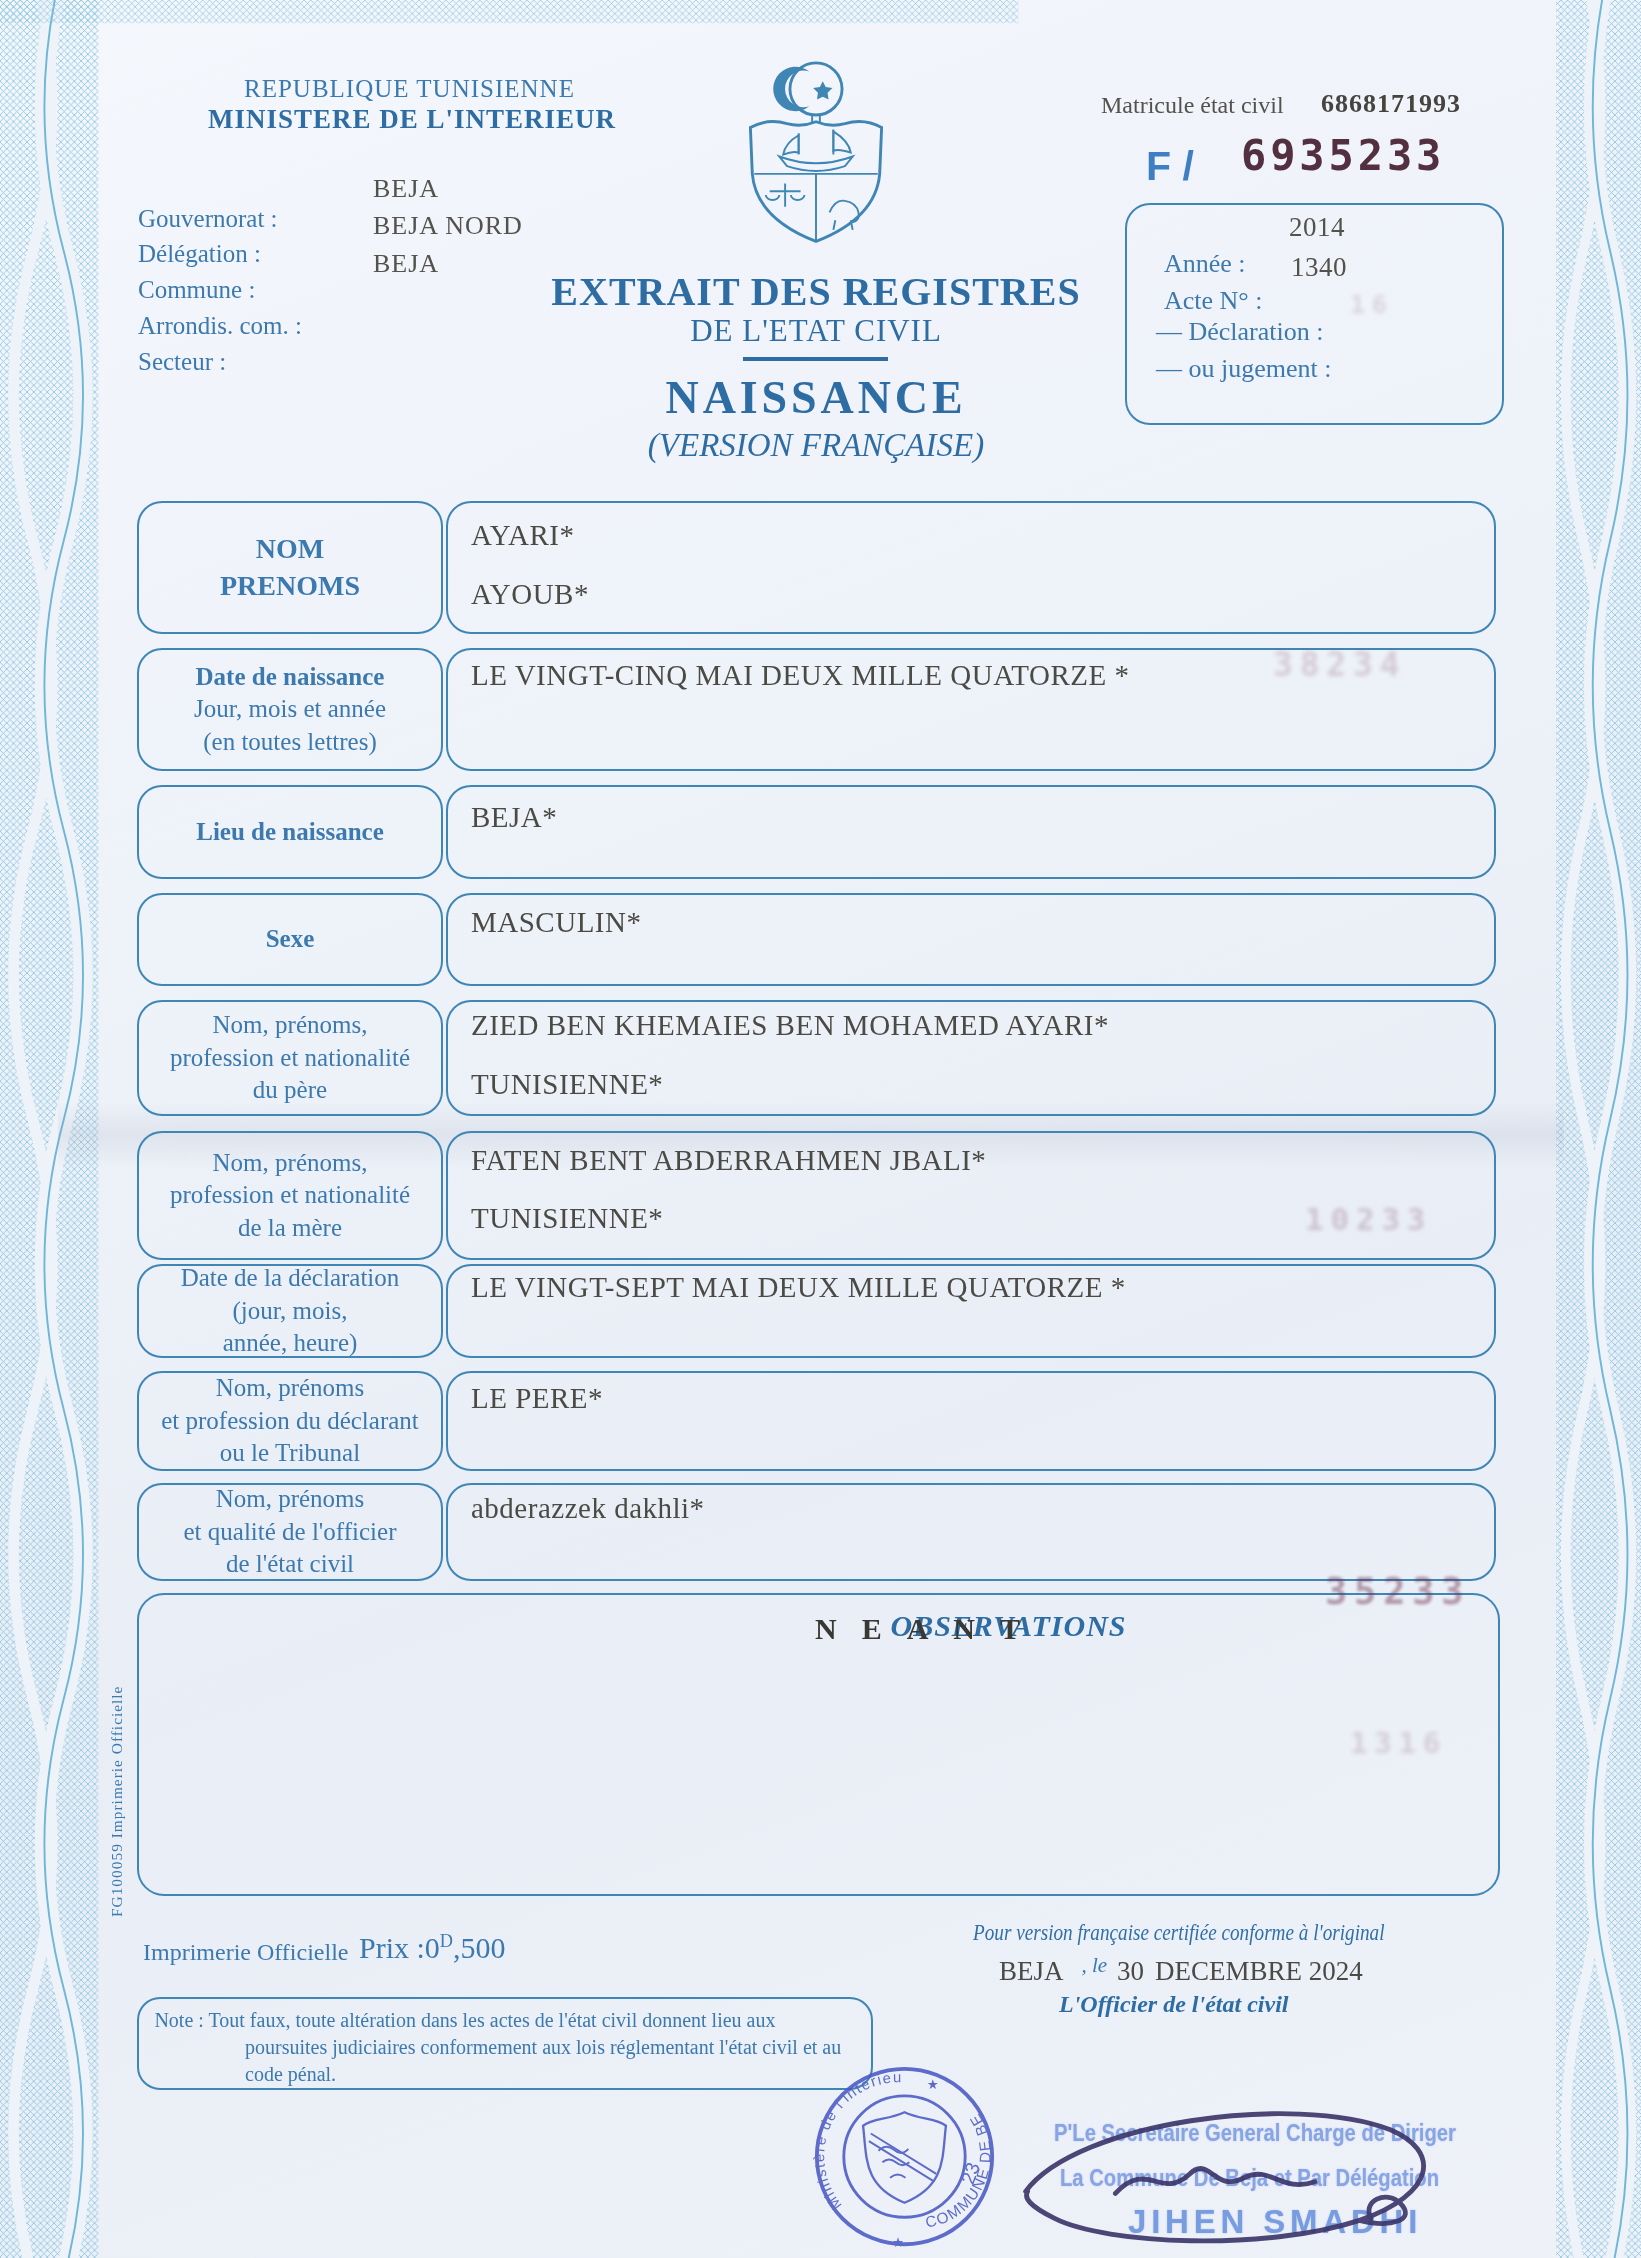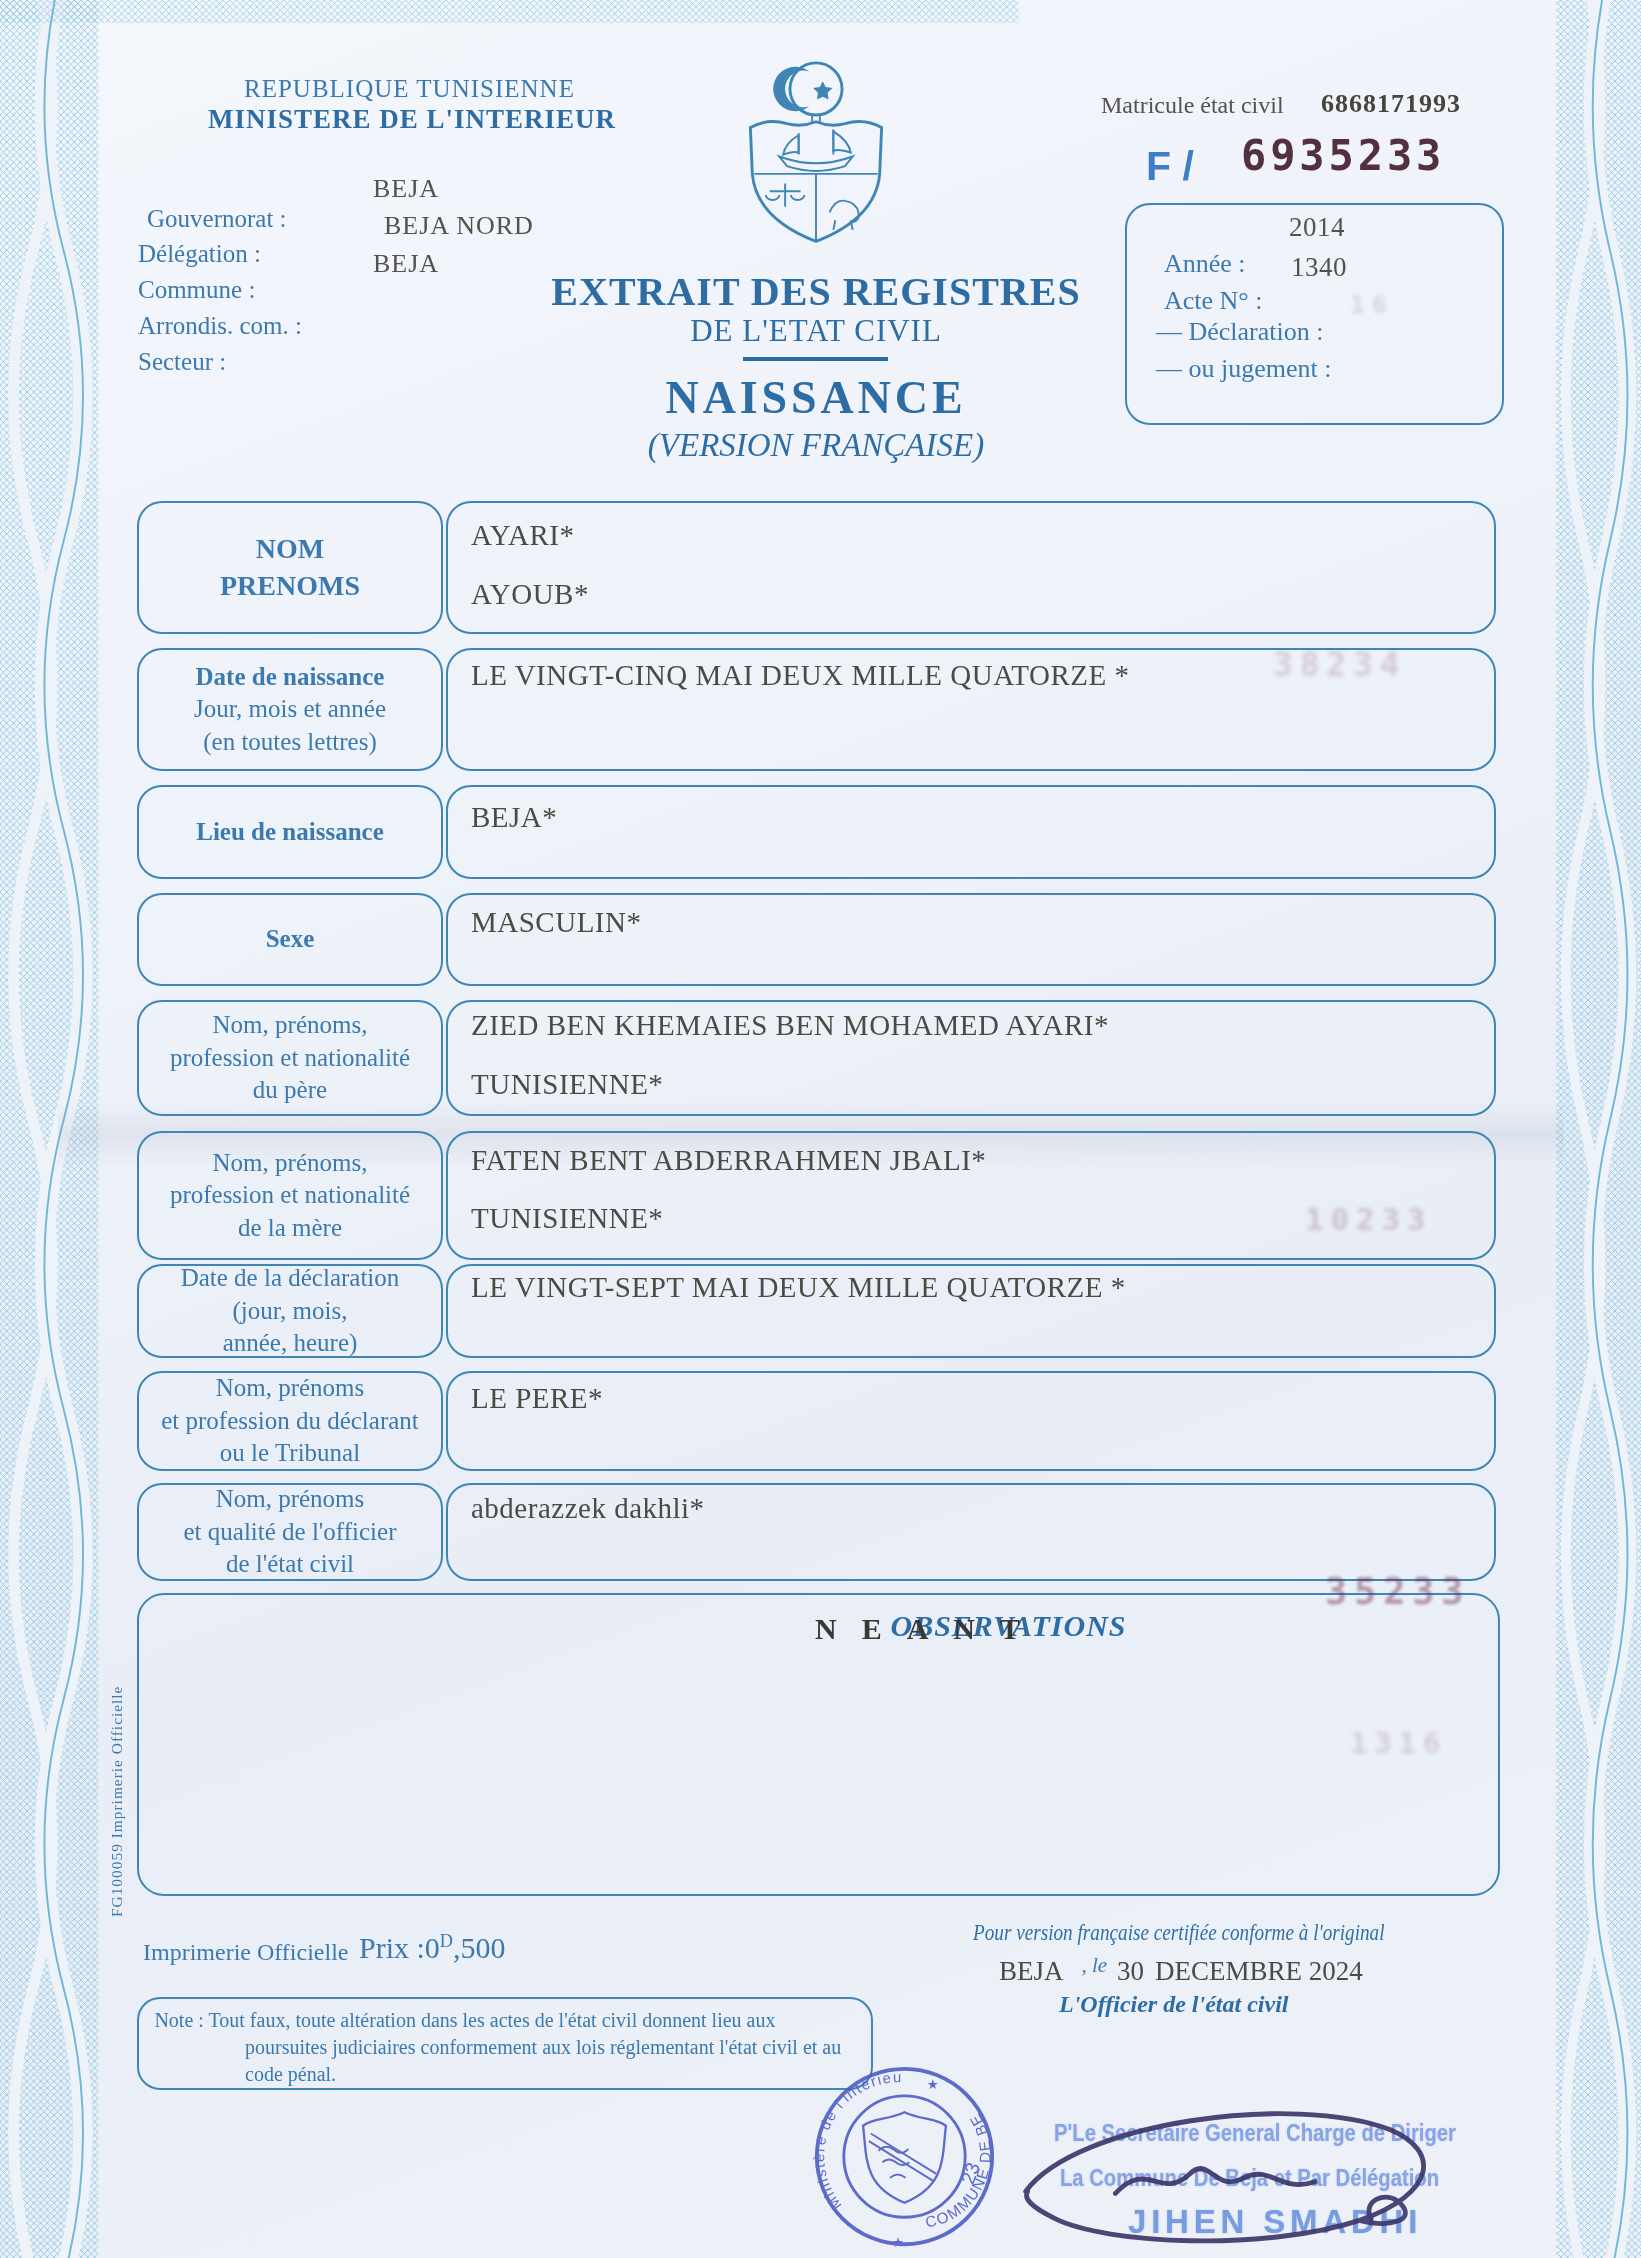--- a/index.html
+++ b/index.html
@@ -97,27 +97,27 @@
     <rect x="0" y="0" width="1055" height="24" fill="url(#net)" opacity="0.85"></rect>
   </svg>
 
   <div class="crease"></div>
 
   <div class="content">
 
     <div class="abs republic blue" style="left:244px;top:75px;">REPUBLIQUE TUNISIENNE</div>
     <div class="abs ministry dkblue" style="left:208px;top:104px;">MINISTERE DE L'INTERIEUR</div>
 
-    <div class="abs admin-label blue" style="left:147px;top:205px;">Gouvernorat :</div>
+    <div class="abs admin-label blue" style="left:138px;top:205px;">Gouvernorat :</div>
     <div class="abs admin-label blue" style="left:138px;top:240px;">Délégation :</div>
     <div class="abs admin-label blue" style="left:138px;top:276px;">Commune :</div>
     <div class="abs admin-label blue" style="left:138px;top:312px;">Arrondis. com. :</div>
     <div class="abs admin-label blue" style="left:138px;top:348px;">Secteur :</div>
     <div class="abs admin-value" style="left:373px;top:174px;">BEJA</div>
-    <div class="abs admin-value" style="left:384px;top:211px;">BEJA NORD</div>
+    <div class="abs admin-value" style="left:373px;top:211px;">BEJA NORD</div>
     <div class="abs admin-value" style="left:373px;top:249px;">BEJA</div>
 
     <svg class="abs" style="left:729px;top:60px;" width="174" height="193" viewBox="0 0 180 200">
       <g stroke="#3f86b5" fill="none" stroke-width="3">
         <circle cx="90" cy="30" r="27"></circle>
         <path d="M83 12 A 19 19 0 1 0 83 48 A 23 23 0 1 1 83 12 Z" fill="#3f86b5" stroke="none"></path>
         <path d="M97 22 l 3 6 7 1 -5 5 1 7 -6 -3 -6 3 1 -7 -5 -5 7 -1 z" fill="#3f86b5" stroke="none"></path>
         <path d="M86 57 L 86 66 M 94 57 L 94 66" stroke-width="2"></path>
         <path d="M22 70 Q 40 60 60 66 Q 75 70 90 64 Q 105 70 120 66 Q 140 60 158 70 L 156 118 Q 152 164 90 188 Q 28 164 24 118 Z"></path>
         <path d="M26 118 L 154 118 M 90 118 L 90 187" stroke-width="2"></path>

